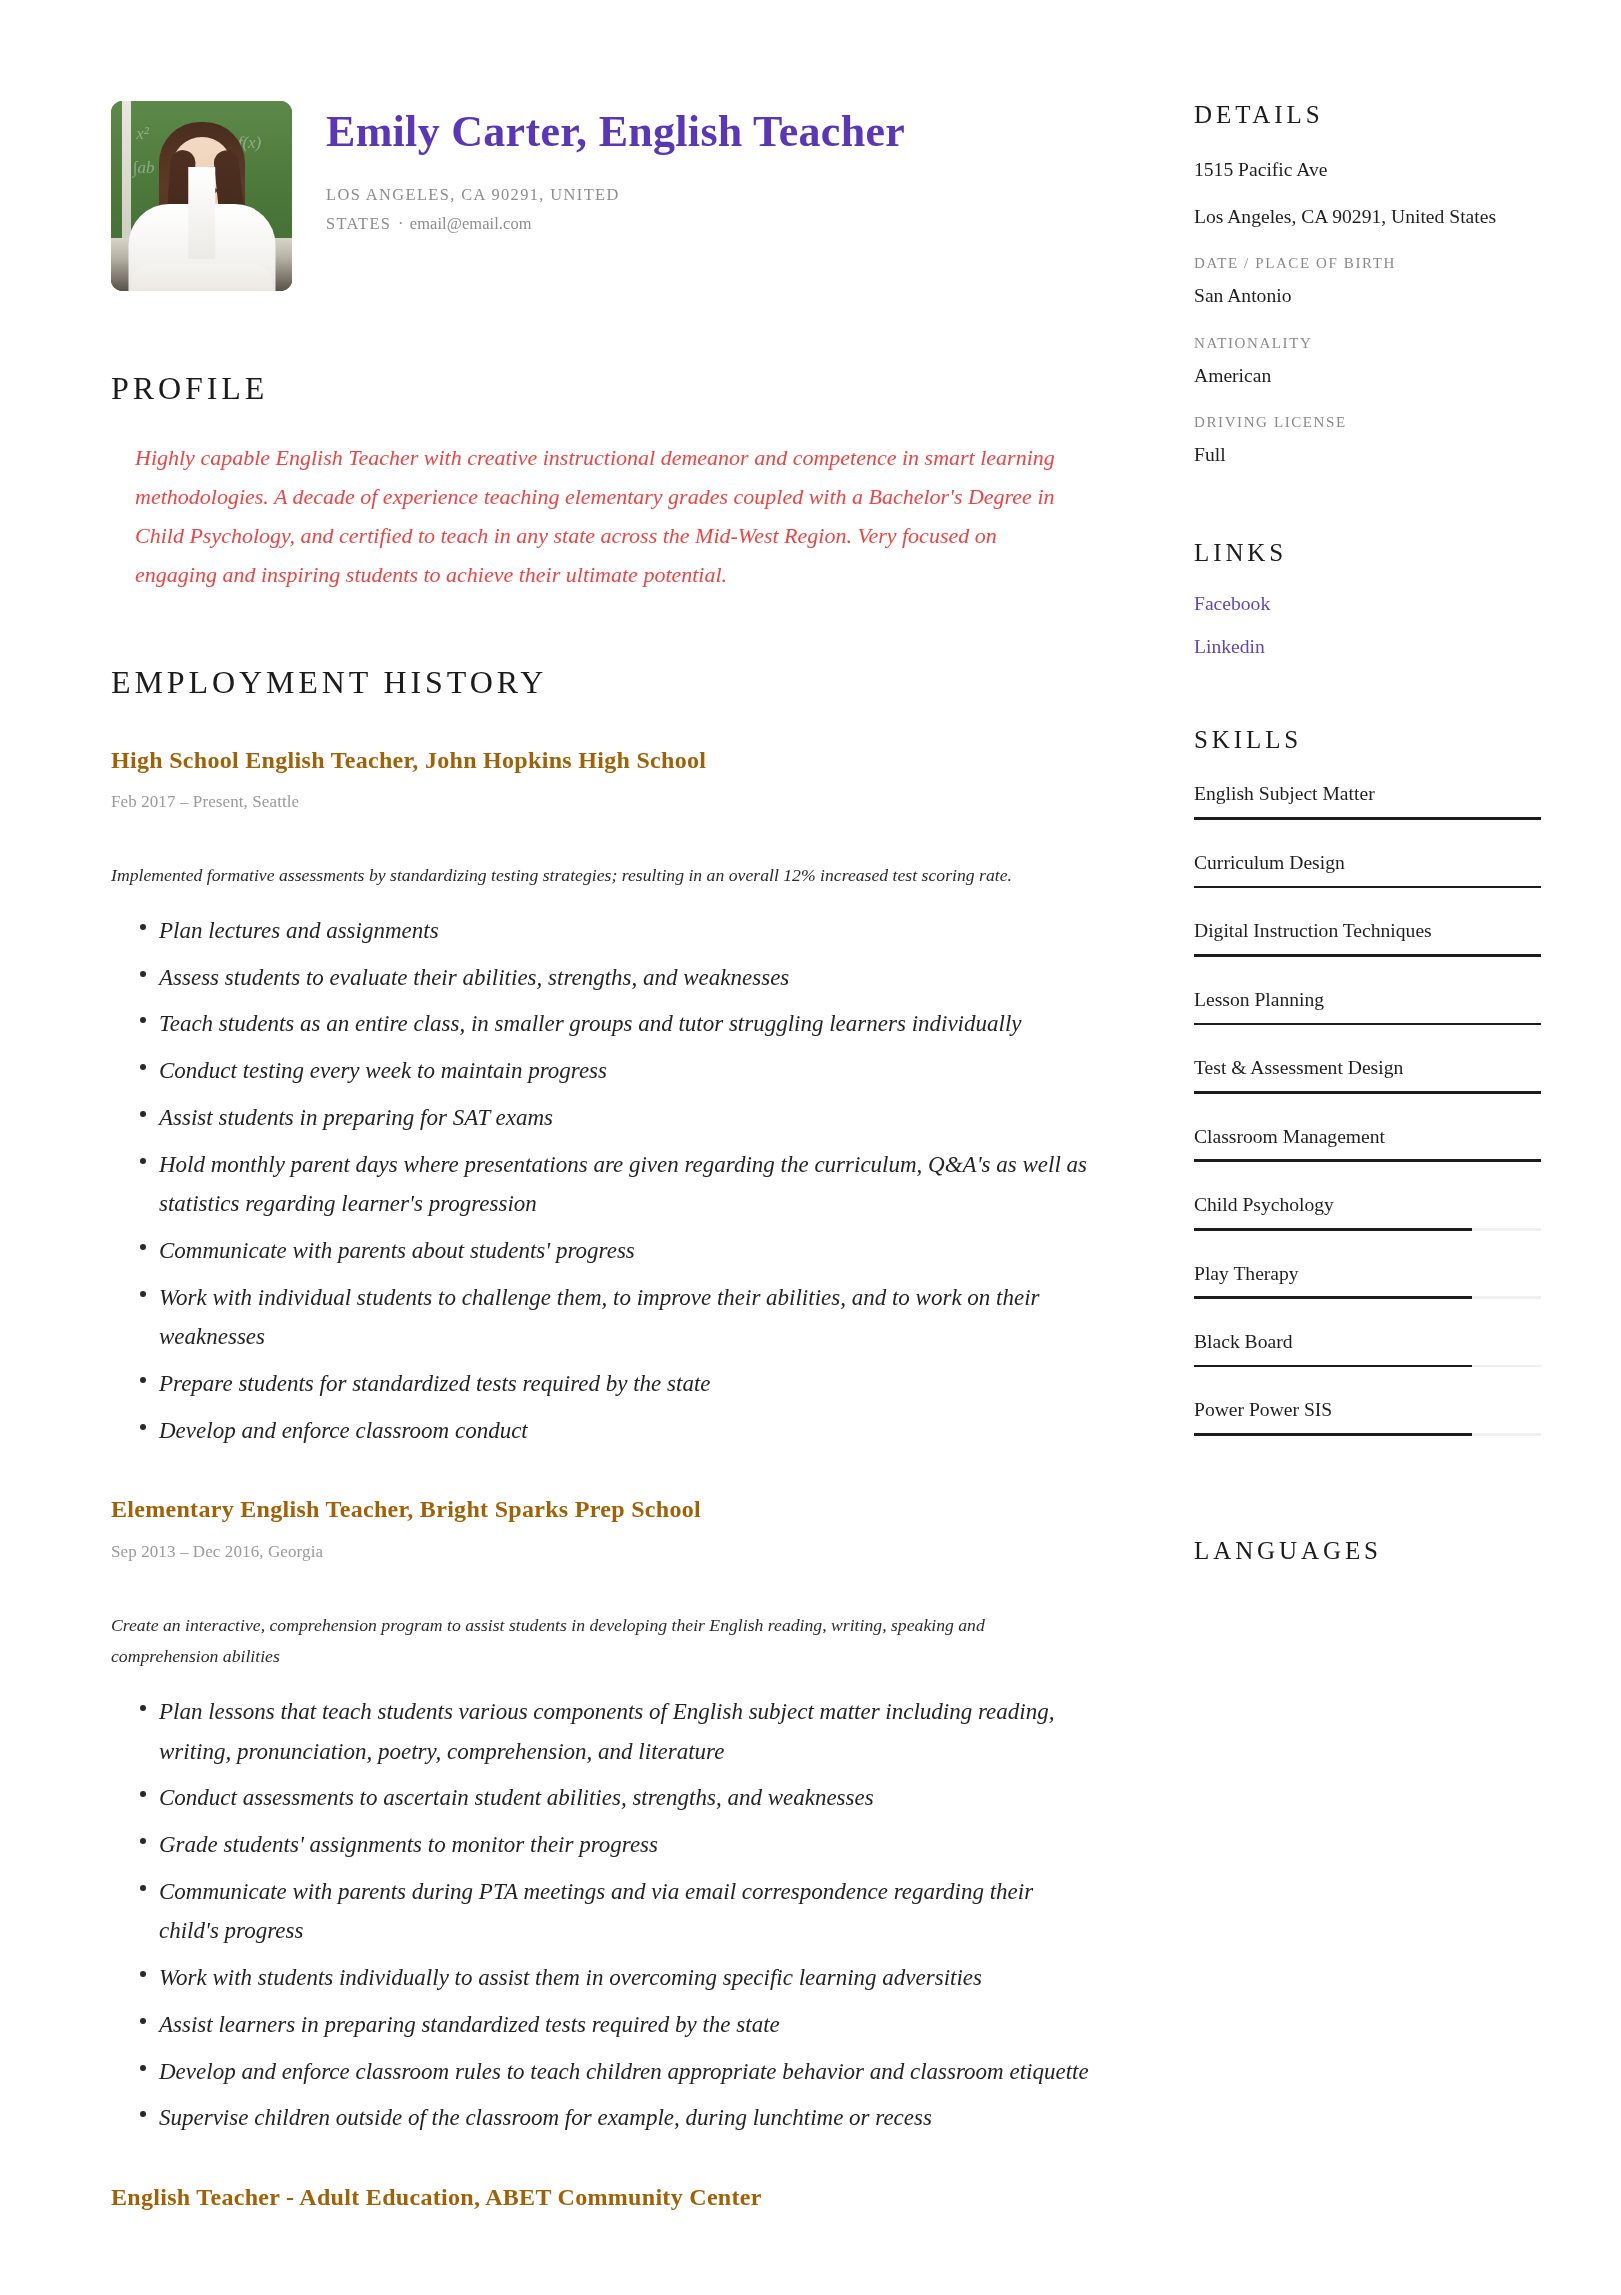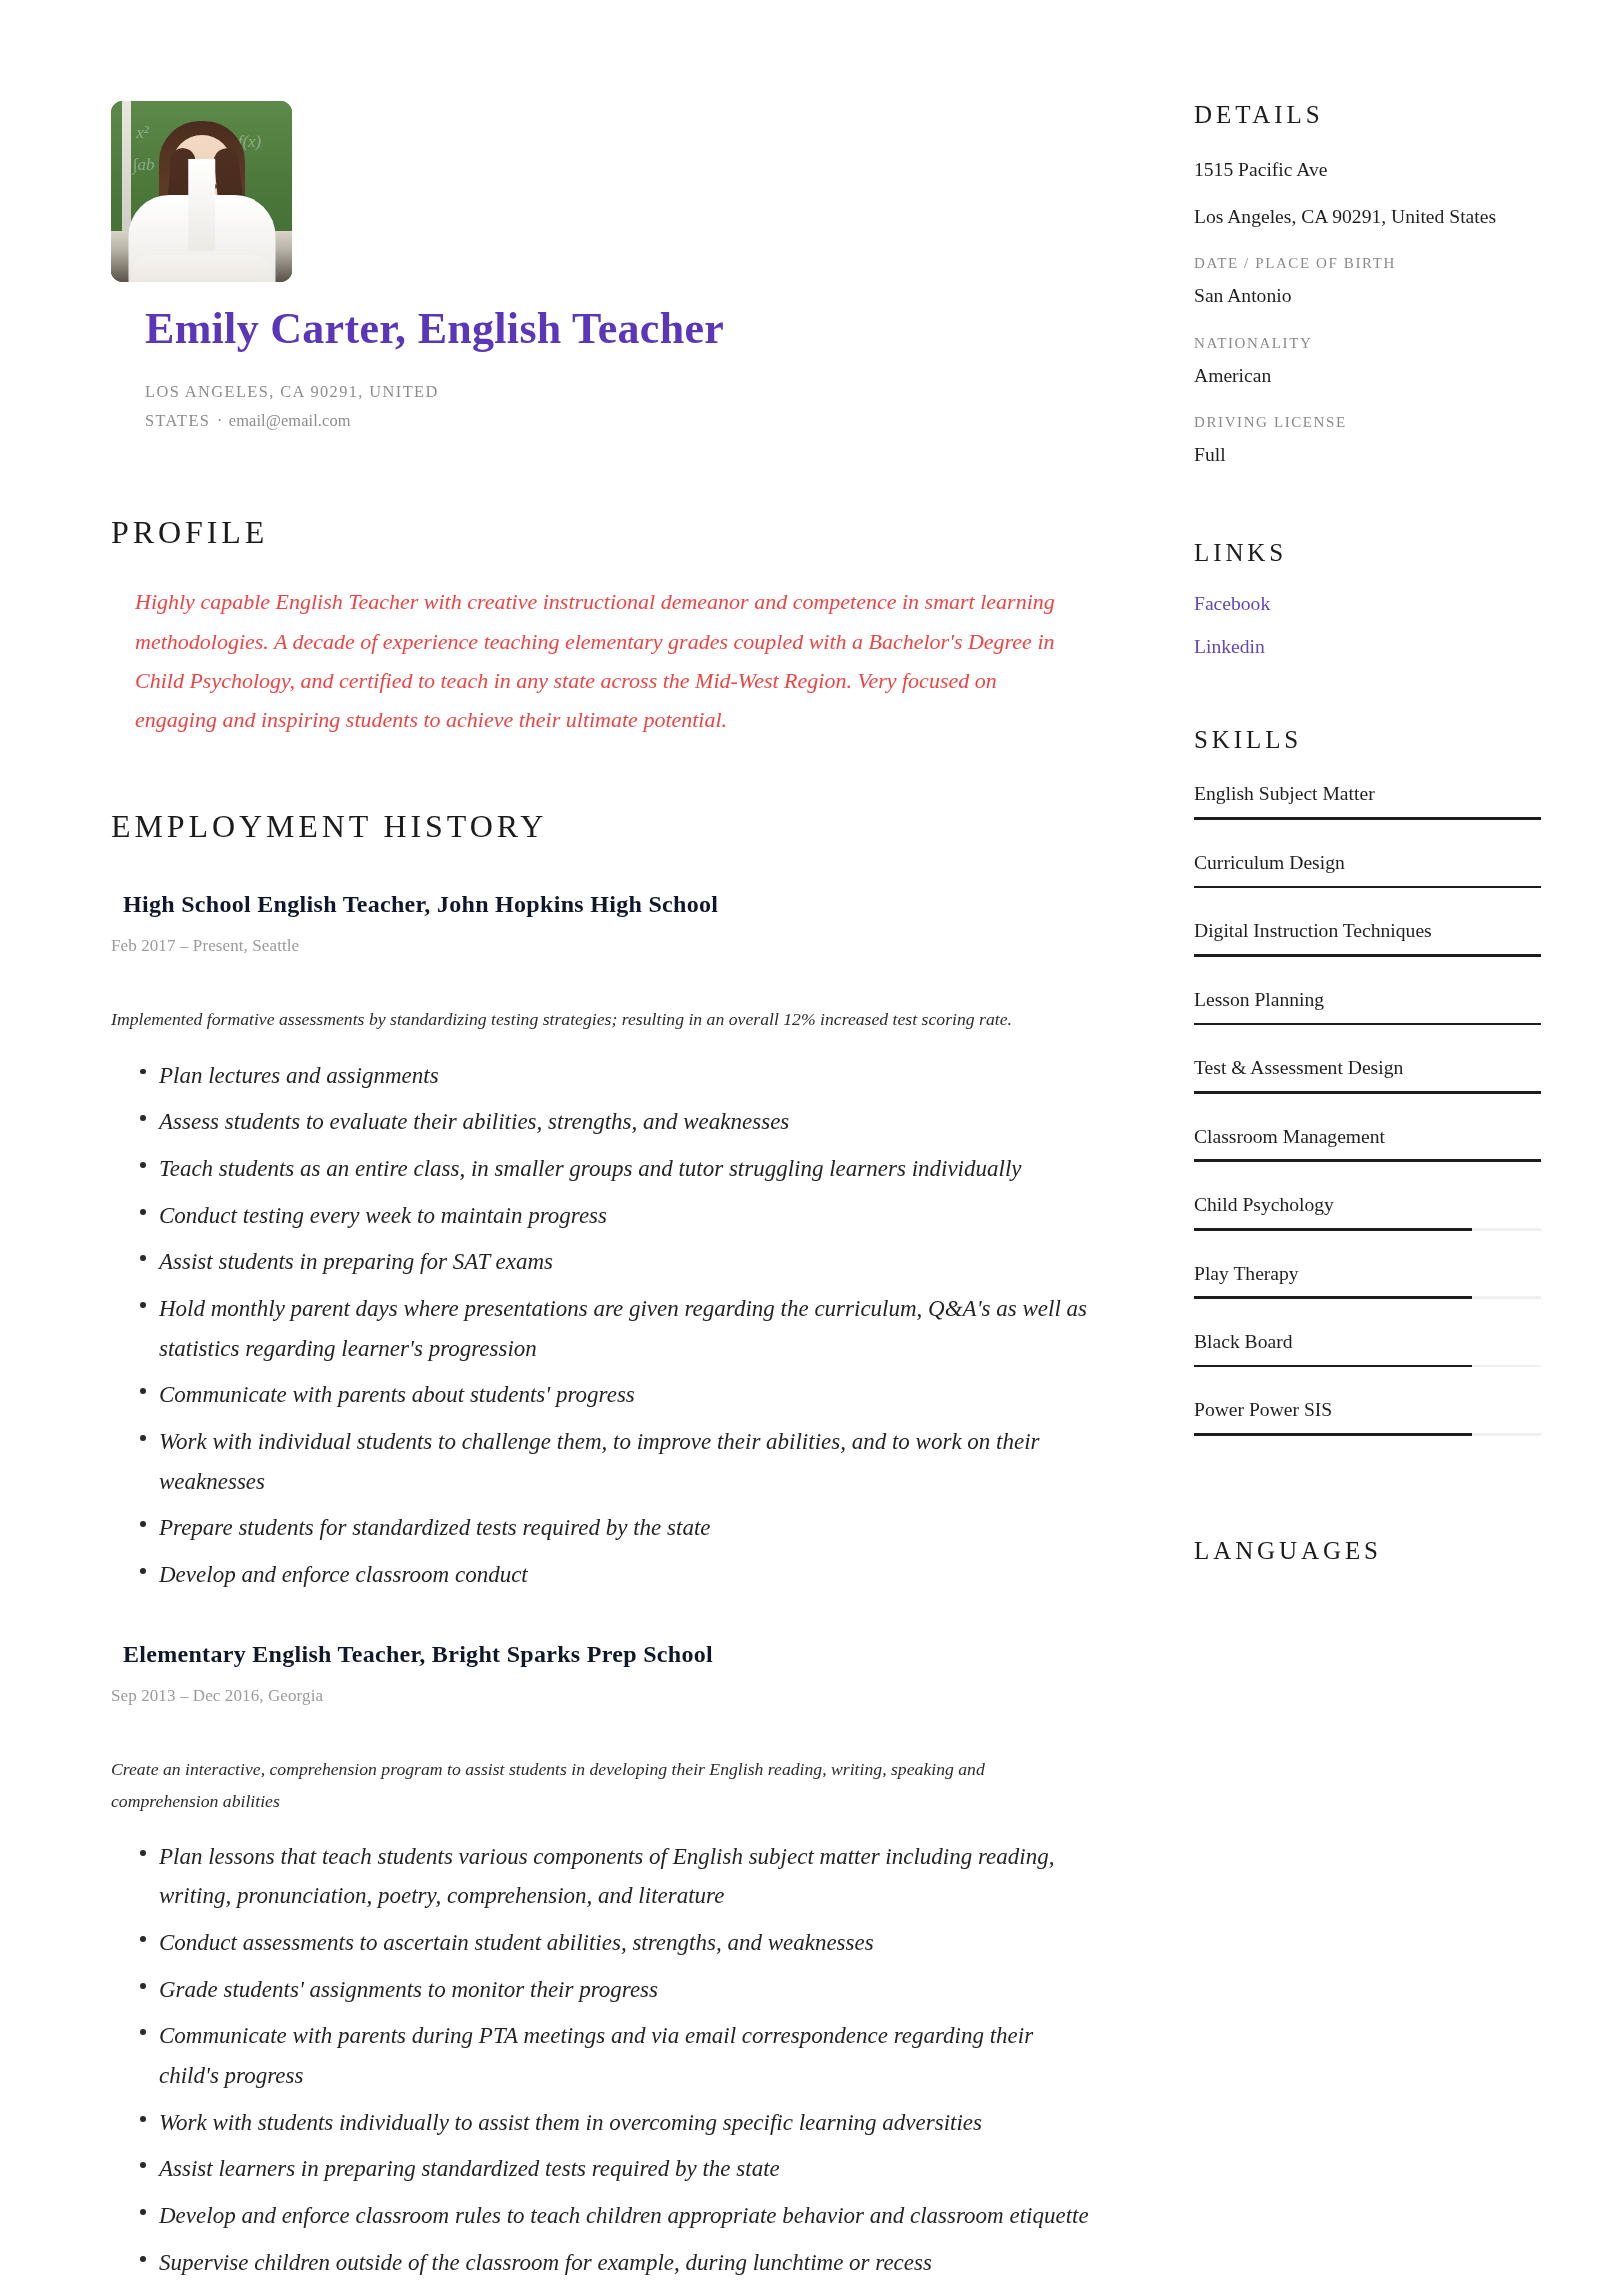--- a/index.html
+++ b/index.html
@@ -40,23 +40,22 @@
   .side-col {
     width: 347px;
     flex: 0 0 347px;
     margin-left: 62px;
   }
 
   
   .header {
     display: flex;
     align-items: flex-start;
-    gap: 16px;
+    gap: 0;
     margin-bottom: 79px;
-    flex-direction: column;
   }
 
   .photo {
     width: 181px;
     height: 190px;
     flex: 0 0 181px;
     border-radius: 11.8px;
     overflow: hidden;
     position: relative;
     background: #4a7a3c;
@@ -205,23 +204,22 @@
     margin-left: 24px;
   }
 
   
   .job { margin-top: 46px; }
   .job:first-of-type { margin-top: 27.5px; }
   .job-title {
     font-weight: bold;
     font-size: 24px;
     letter-spacing: 0.3px;
-    color: #0f172a;
+    color: #a16207;
     margin-bottom: 18.3px;
-    margin-left: 12px;
   }
   .job-meta {
     font-size: 17px;
     color: #9b9b9b;
     margin-bottom: 21px;
     letter-spacing: 0.1px;
   }
   .job-desc {
     font-style: italic;
     font-size: 17.7px;

